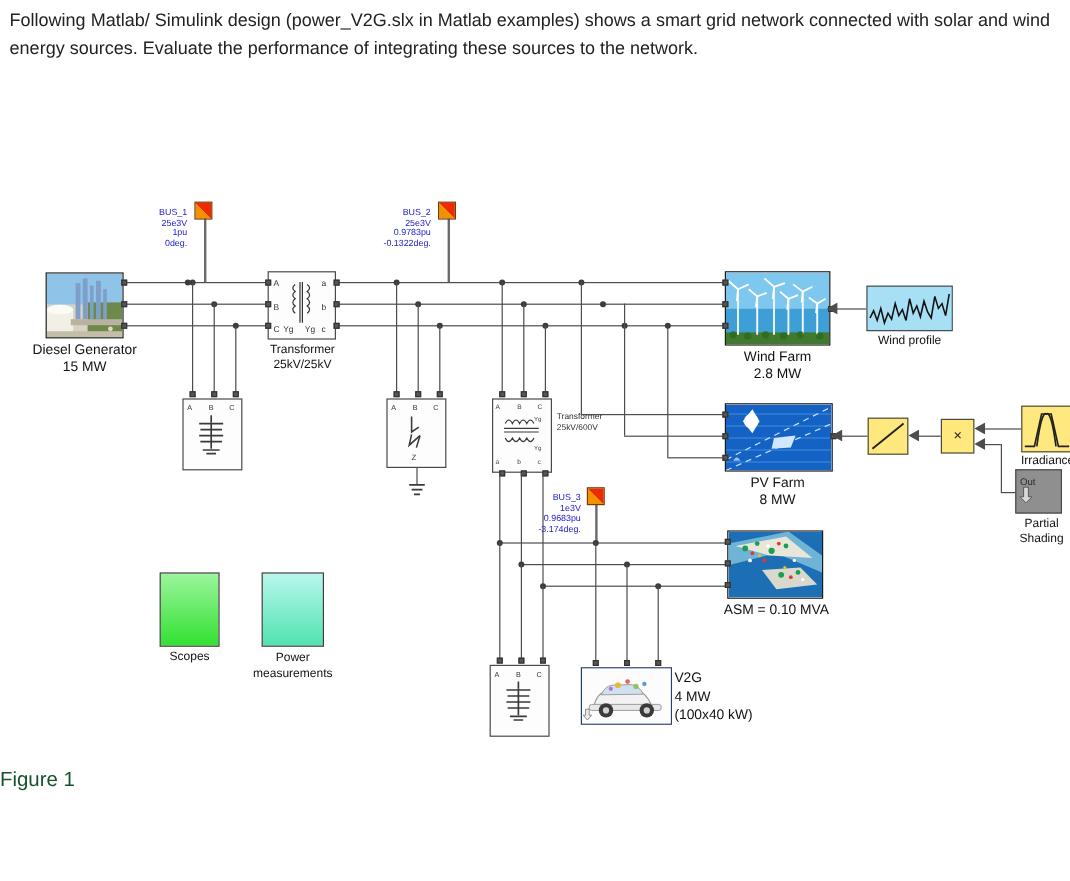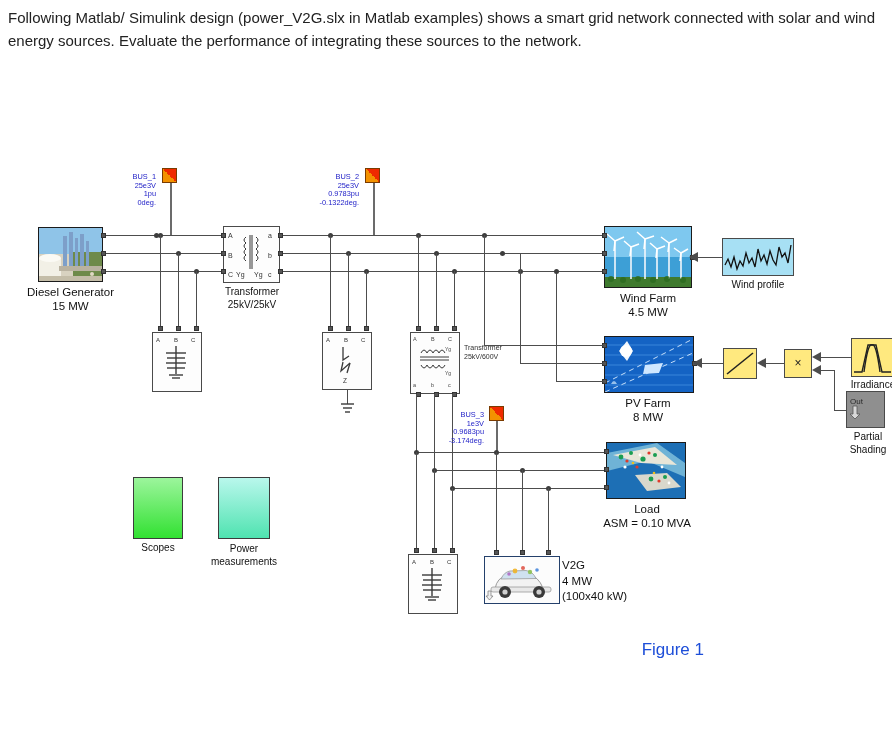--- a/index.html
+++ b/index.html
@@ -33,21 +33,21 @@
   .busflag{position:absolute;width:15px;height:15px;border:1px solid #7a3b00;box-sizing:border-box;
       background:linear-gradient(45deg,#f39200 0 50%,#ef2a00 50% 100%);}
   .busstem{position:absolute;width:0;border-left:2px solid #6b6b6b;}
   
   .sblk{position:absolute;background:#fdfdfd;border:1.4px solid #4a4a4a;box-sizing:border-box;}
   .sblk-lbl{position:absolute;font-size:7px;color:#2f2f2f;}
   
   .yblk{position:absolute;background:#ffe97f;border:1.4px solid #4a4a4a;box-sizing:border-box;}
   
   .subblk{position:absolute;border:1.6px solid #3c3c3c;box-sizing:border-box;}
-  .fig-cap{position:absolute;left:0;top:640px;width:704px;text-align:right;font-size:17px;color:#1d4ed8;}
+  .fig-cap{position:absolute;left:0;top:640px;width:704px;text-align:left;font-size:17px;color:#14532d;}
   svg{display:block;}
 </style>
 </head>
 <body>
 
 <div id="question">Following Matlab/ Simulink design (power_V2G.slx in Matlab examples) shows a smart grid network connected with solar and wind energy sources. Evaluate the performance of integrating these sources to the network.</div>
 
 <div id="diagram">
 
   <div class="wh" style="left:103px;top:105px;width:510px;"></div>
@@ -259,21 +259,21 @@
           <circle cx="78" cy="53" r="3"></circle>
       </g>
     </svg>
   </div>
   <div class="port" style="left:602px;top:102.5px;"></div>
   <div class="port" style="left:602px;top:120.5px;"></div>
   <div class="port" style="left:602px;top:138.5px;"></div>
   <div class="port" style="left:690px;top:124.5px;"></div>
   <div class="cap" style="left:596px;top:161px;width:104px;">
     <div>Wind Farm</div>
-    <div>4.5 MW</div>
+    <div>2.8 MW</div>
   </div>
 
   <div class="wh" style="left:694px;top:127px;width:28px;"></div>
   <svg style="position:absolute;left:689px;top:122px;" width="9" height="10">
     <polygon points="9,0 9,10 0,5" fill="#4d4d4d"></polygon>
   </svg>
 
   <div class="yblk" style="left:722px;top:108px;width:72px;height:38px;background:#9fdcf2;">
     <svg width="70" height="36" viewBox="0 0 70 36">
       <rect x="0" y="0" width="70" height="36" fill="#a7e0f4"></rect>
@@ -423,21 +423,20 @@
       <g fill="#f0c01e">
         <circle cx="26" cy="20" r="1.3"></circle>
           <circle cx="47" cy="30" r="1.3"></circle>
       </g>
     </svg>
   </div>
   <div class="port" style="left:604px;top:318.5px;"></div>
   <div class="port" style="left:604px;top:336.5px;"></div>
   <div class="port" style="left:604px;top:354.5px;"></div>
   <div class="cap" style="left:556px;top:372px;width:182px;">
-    <div>Load</div>
     <div>ASM = 0.10 MVA</div>
   </div>
 
   <div class="wv" style="left:496px;top:322px;height:100px;"></div>
   <div class="wv" style="left:522px;top:340px;height:82px;"></div>
   <div class="wv" style="left:548px;top:358px;height:64px;"></div>
   <div class="port" style="left:493.5px;top:420px;"></div>
   <div class="port" style="left:519.5px;top:420px;"></div>
   <div class="port" style="left:545.5px;top:420px;"></div>
   <div class="imgblk" style="left:484px;top:426px;width:76px;height:48px;border-color:#24406b;">

